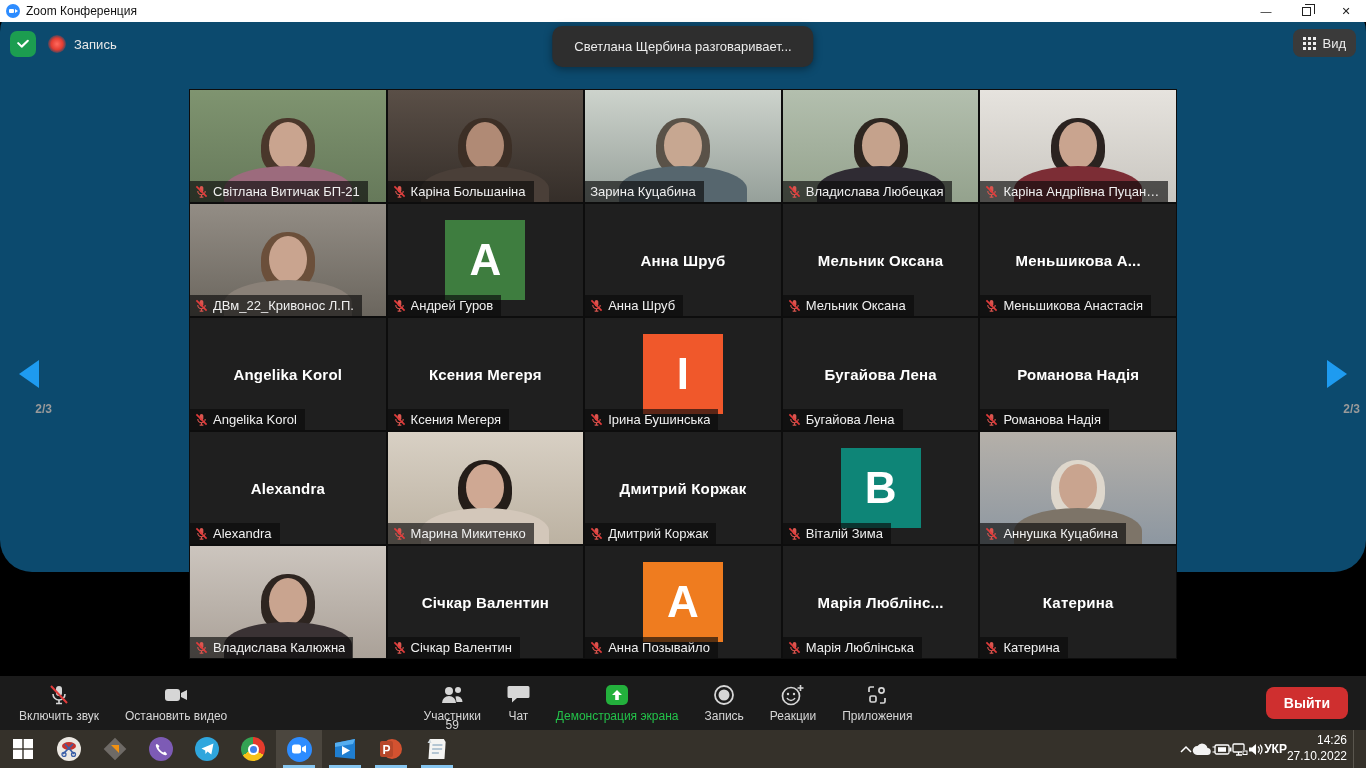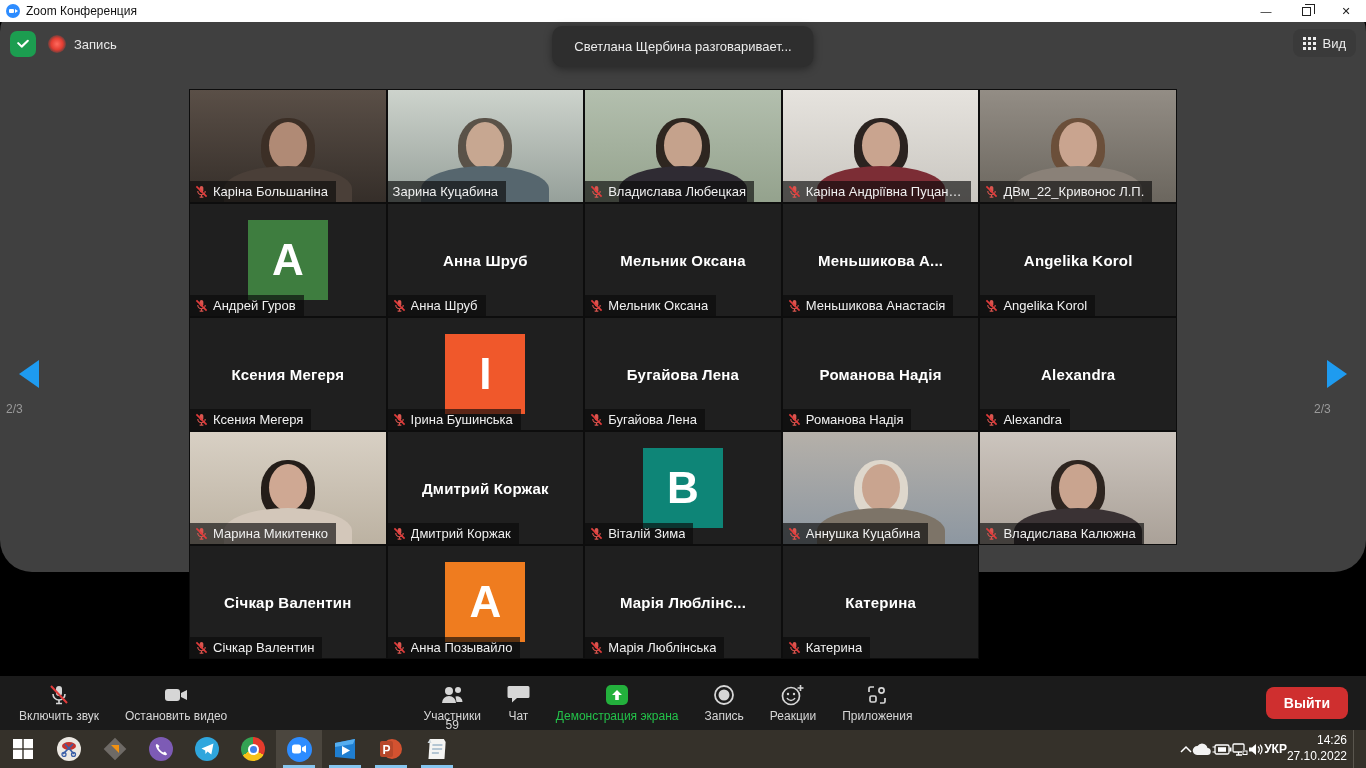--- a/index.html
+++ b/index.html
@@ -1,18 +1,18 @@
 <!DOCTYPE html>
 <html><head>
 <meta charset="utf-8">
 <style>
   * { margin:0; padding:0; box-sizing:border-box; }
   html,body { width:1366px; height:768px; overflow:hidden; background:#000; }
   body { font-family:"Liberation Sans","DejaVu Sans",sans-serif; }
-  #app { position:relative; width:1366px; height:572px; background:#404040;border-radius:32px; }
+  #app { position:relative; width:1366px; height:572px; background:#0c4a6e;border-radius:32px; }
 
   
   .titlebar { position:absolute; top:0; left:0; width:1366px; height:22px; background:#ffffff; display:flex; align-items:center; }
   .titlebar .app-ico { width:14px; height:14px; border-radius:50%; background:#2d8cff; margin:0 6px 0 6px; position:relative; }
   .titlebar .app-ico::after { content:""; position:absolute; left:3px; top:5px; width:5px; height:4px; background:#fff; border-radius:1px; }
   .titlebar .app-ico::before { content:""; position:absolute; left:8.5px; top:5px; border-left:3px solid #fff; border-top:2px solid transparent; border-bottom:2px solid transparent; }
   .titlebar .t-title { font-size:12px; color:#111; }
   .win-btns { margin-left:auto; display:flex; height:100%; }
   .win-btn { width:40px; height:22px; display:flex; align-items:center; justify-content:center; font-size:11px; color:#222; cursor:default; }
   .restore-glyph { width:9px; height:9px; border:1px solid #222; position:relative; }
@@ -38,21 +38,21 @@
   .tile .v-hair { bottom:26px; width:54px; height:58px; border-radius:48% 48% 42% 42%; }
   .tile .v-head { bottom:33px; width:38px; height:47px; border-radius:50%; }
   .tile .v-body { bottom:-10px; width:128px; height:46px; border-radius:50% 50% 0 0; }
   .center-name { position:absolute; inset:0; display:flex; align-items:center; justify-content:center; color:#fff; font-size:15px; font-weight:bold; letter-spacing:.2px; padding:0 8px; text-align:center; }
   .avatar-sq { position:absolute; left:50%; top:50%; transform:translate(-50%,-50%); width:80px; height:80px; display:flex; align-items:center; justify-content:center; color:#fff; font-size:44px; font-weight:bold; }
   .name-tag { position:absolute; left:0; bottom:0; background:rgba(10,10,10,.65); display:flex; align-items:center; gap:5px; padding:3px 8px 3px 5px; max-width:96%; }
   .name-tag span { color:#f0f0f0; font-size:13px; white-space:nowrap; overflow:hidden; text-overflow:ellipsis; }
   .mic-muted { width:13px; height:13px; flex:0 0 13px; }
 
   
-  .page-nav { position:absolute; width:46px; text-align:left; }
+  .page-nav { position:absolute; width:46px; text-align:right;font-weight:bold; }
   .page-nav .arrow { width:0; height:0; border-top:14px solid transparent; border-bottom:14px solid transparent; margin:0 auto; cursor:pointer; }
   .page-nav.left { left:6px; top:360px; }
   .page-nav.left .arrow { border-right:20px solid #1e9bf0; }
   .page-nav.right { right:6px; top:360px; }
   .page-nav.right .arrow { border-left:20px solid #1e9bf0; }
   .page-nav .pg { margin-top:14px; color:#9a9a9a; font-size:12px; }
 
   
   .toolbar { position:absolute; left:0; top:676px; width:1366px; height:54px; background:#1b1b1b; display:flex; align-items:center; }
   .tb-group-left { display:flex; margin-left:6px; }
@@ -119,20 +119,37 @@
             <rect x="0" y="10" width="3" height="3"></rect>
             <rect x="5" y="10" width="3" height="3"></rect>
             <rect x="10" y="10" width="3" height="3"></rect>
           </g>
       </svg>
       <span>Вид</span>
     </div>
   </div>
 
   <div class="grid" id="grid">
+      <div class="tile active">
+        <div class="v-wall" style="background:linear-gradient(180deg,#7f9470,#66795a)"></div>
+      <div class="v-hair" style="background:#4a372b"></div>
+      <div class="v-head" style="background:#c9a48f"></div>
+      <div class="v-body" style="background:#9c6b7d"></div>
+        <div class="name-tag">
+      <svg class="mic-muted" viewBox="0 0 14 14">
+ <g stroke="#d9564f" fill="#d9564f">
+              <rect x="5" y="1" width="4" height="7" rx="2" stroke="none"></rect>
+ <path d="M3 6.5 a4 4 0 0 0 8 0" fill="none" stroke-width="1.2"></path>
+              <path d="M7 10.5 v2.5 M5 13 h4" fill="none" stroke-width="1.2"></path>
+            </g>
+ <line x1="1.5" y1="1.5" x2="12.5" y2="12.5" stroke="#e23b3b" stroke-width="1.8"></line>
+          </svg>
+          <span>Світлана Витичак БП-21</span>
+        </div>
+      </div>
       <div class="tile">
         <div class="v-wall" style="background:linear-gradient(180deg,#5a4f47,#352e29)"></div>
       <div class="v-hair" style="background:#3c2f26"></div>
       <div class="v-head" style="background:#b08a75"></div>
       <div class="v-body" style="background:#4a3f38"></div>
         <div class="name-tag">
       <svg class="mic-muted" viewBox="0 0 14 14">
  <g stroke="#d9564f" fill="#d9564f">
               <rect x="5" y="1" width="4" height="7" rx="2" stroke="none"></rect>
  <path d="M3 6.5 a4 4 0 0 0 8 0" fill="none" stroke-width="1.2"></path>

